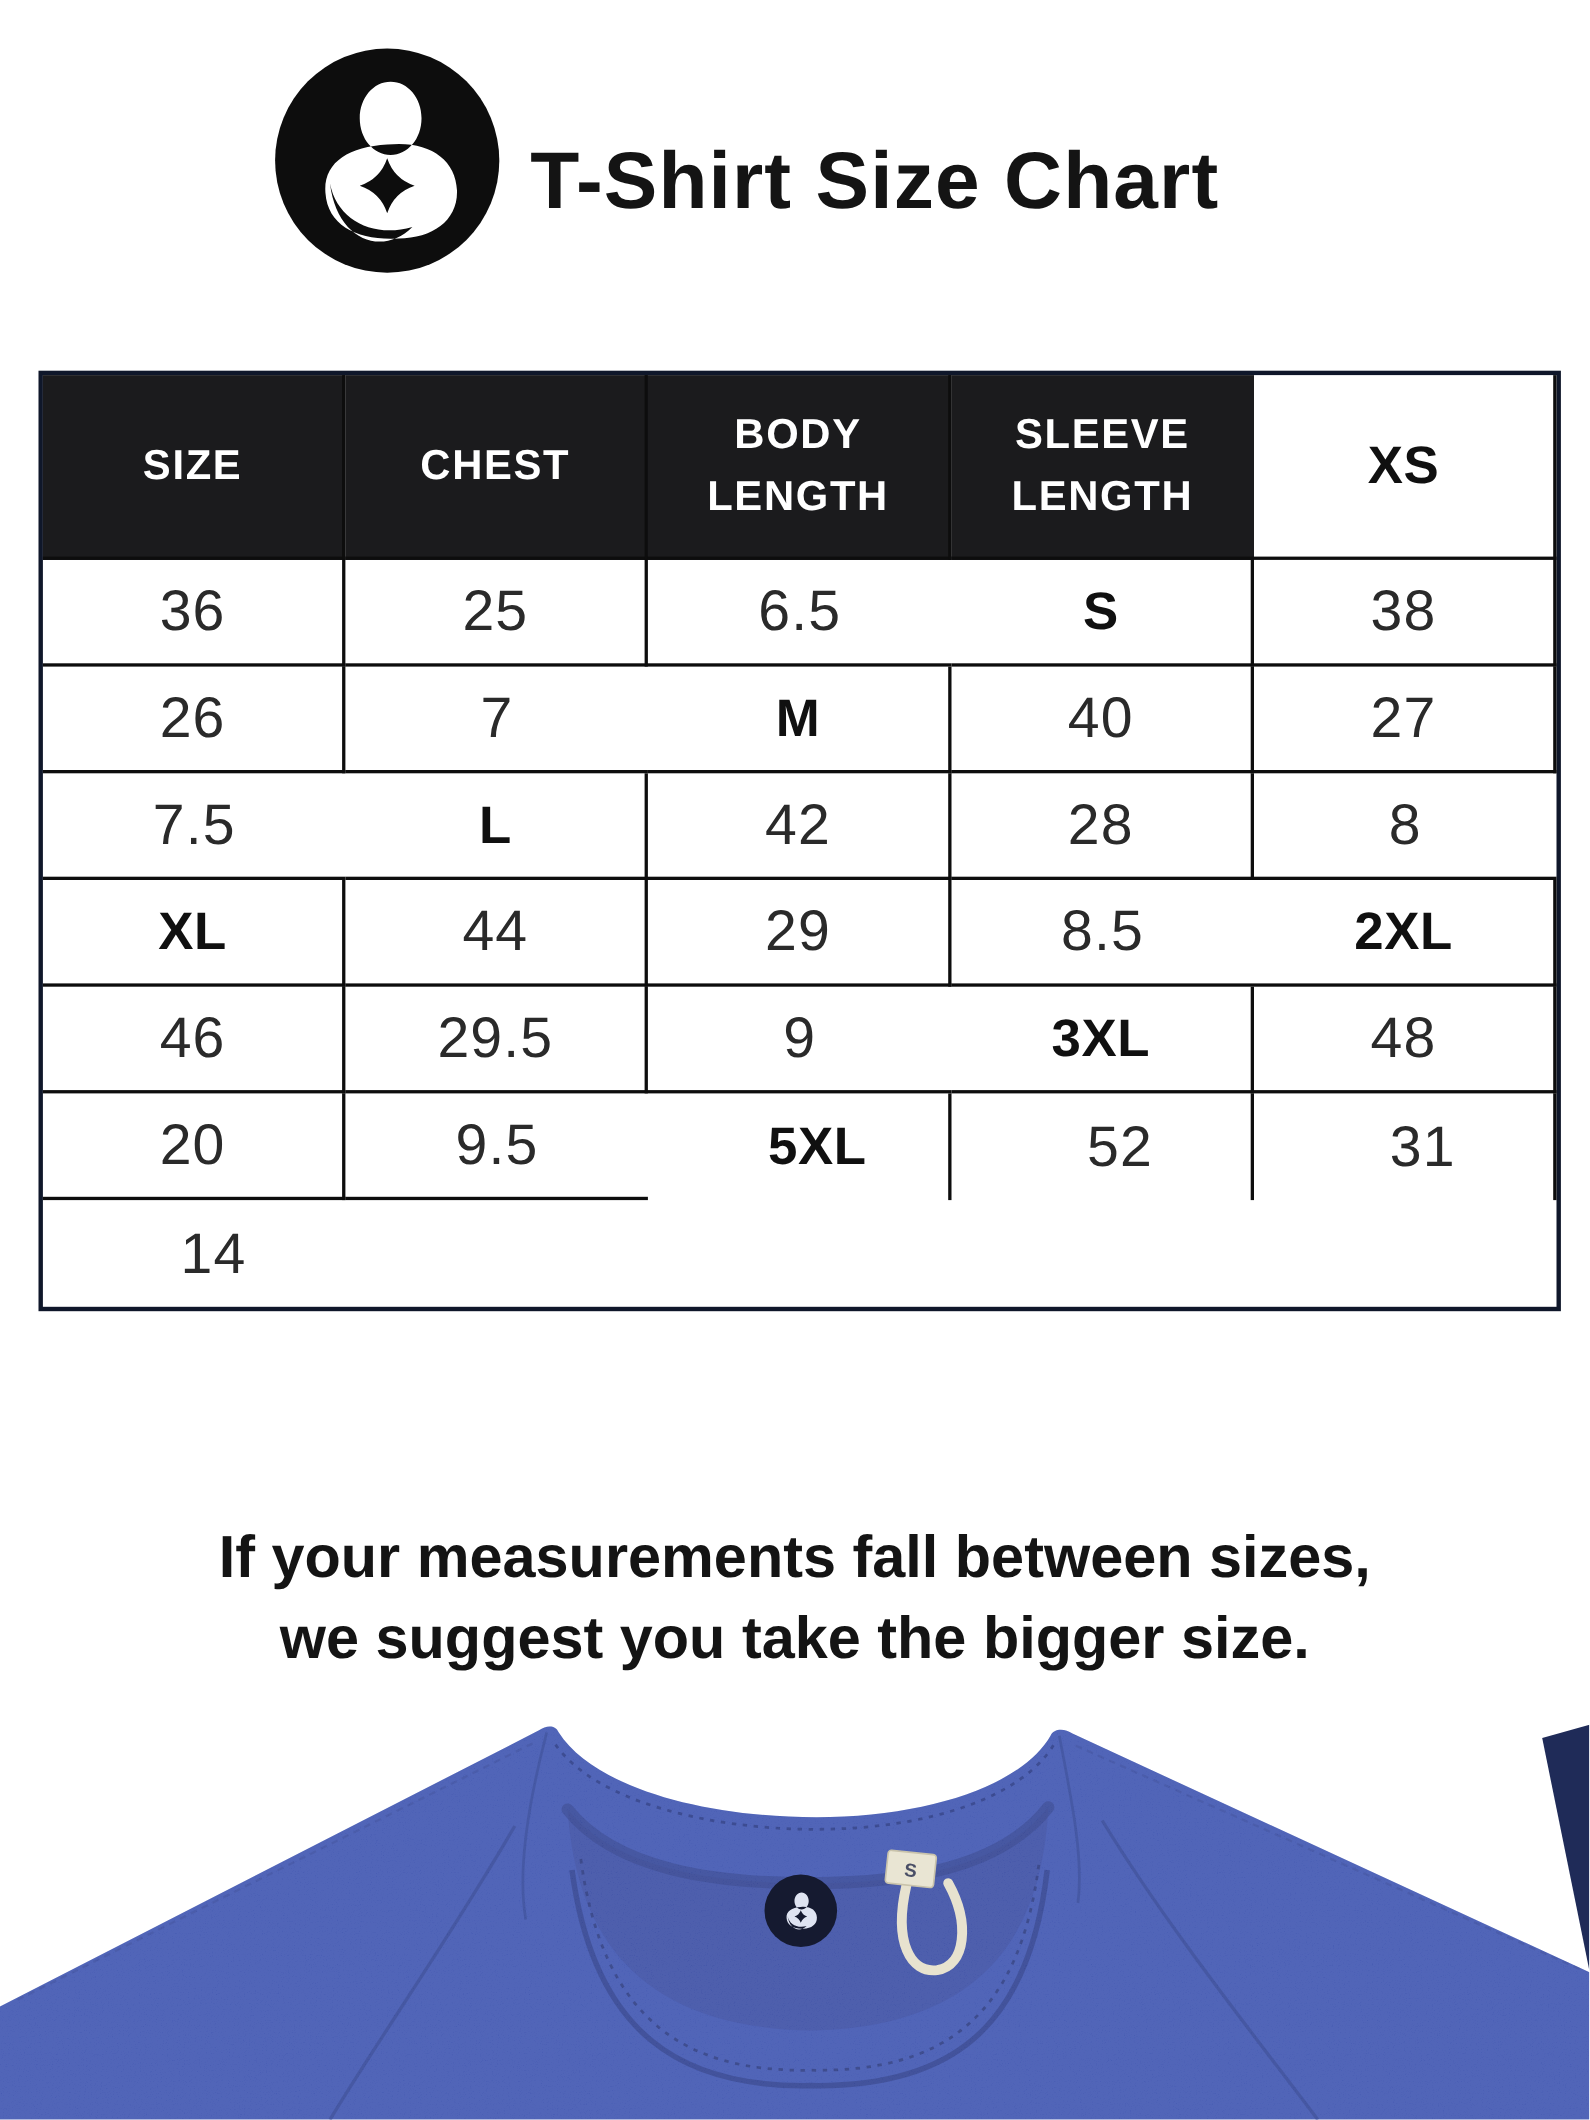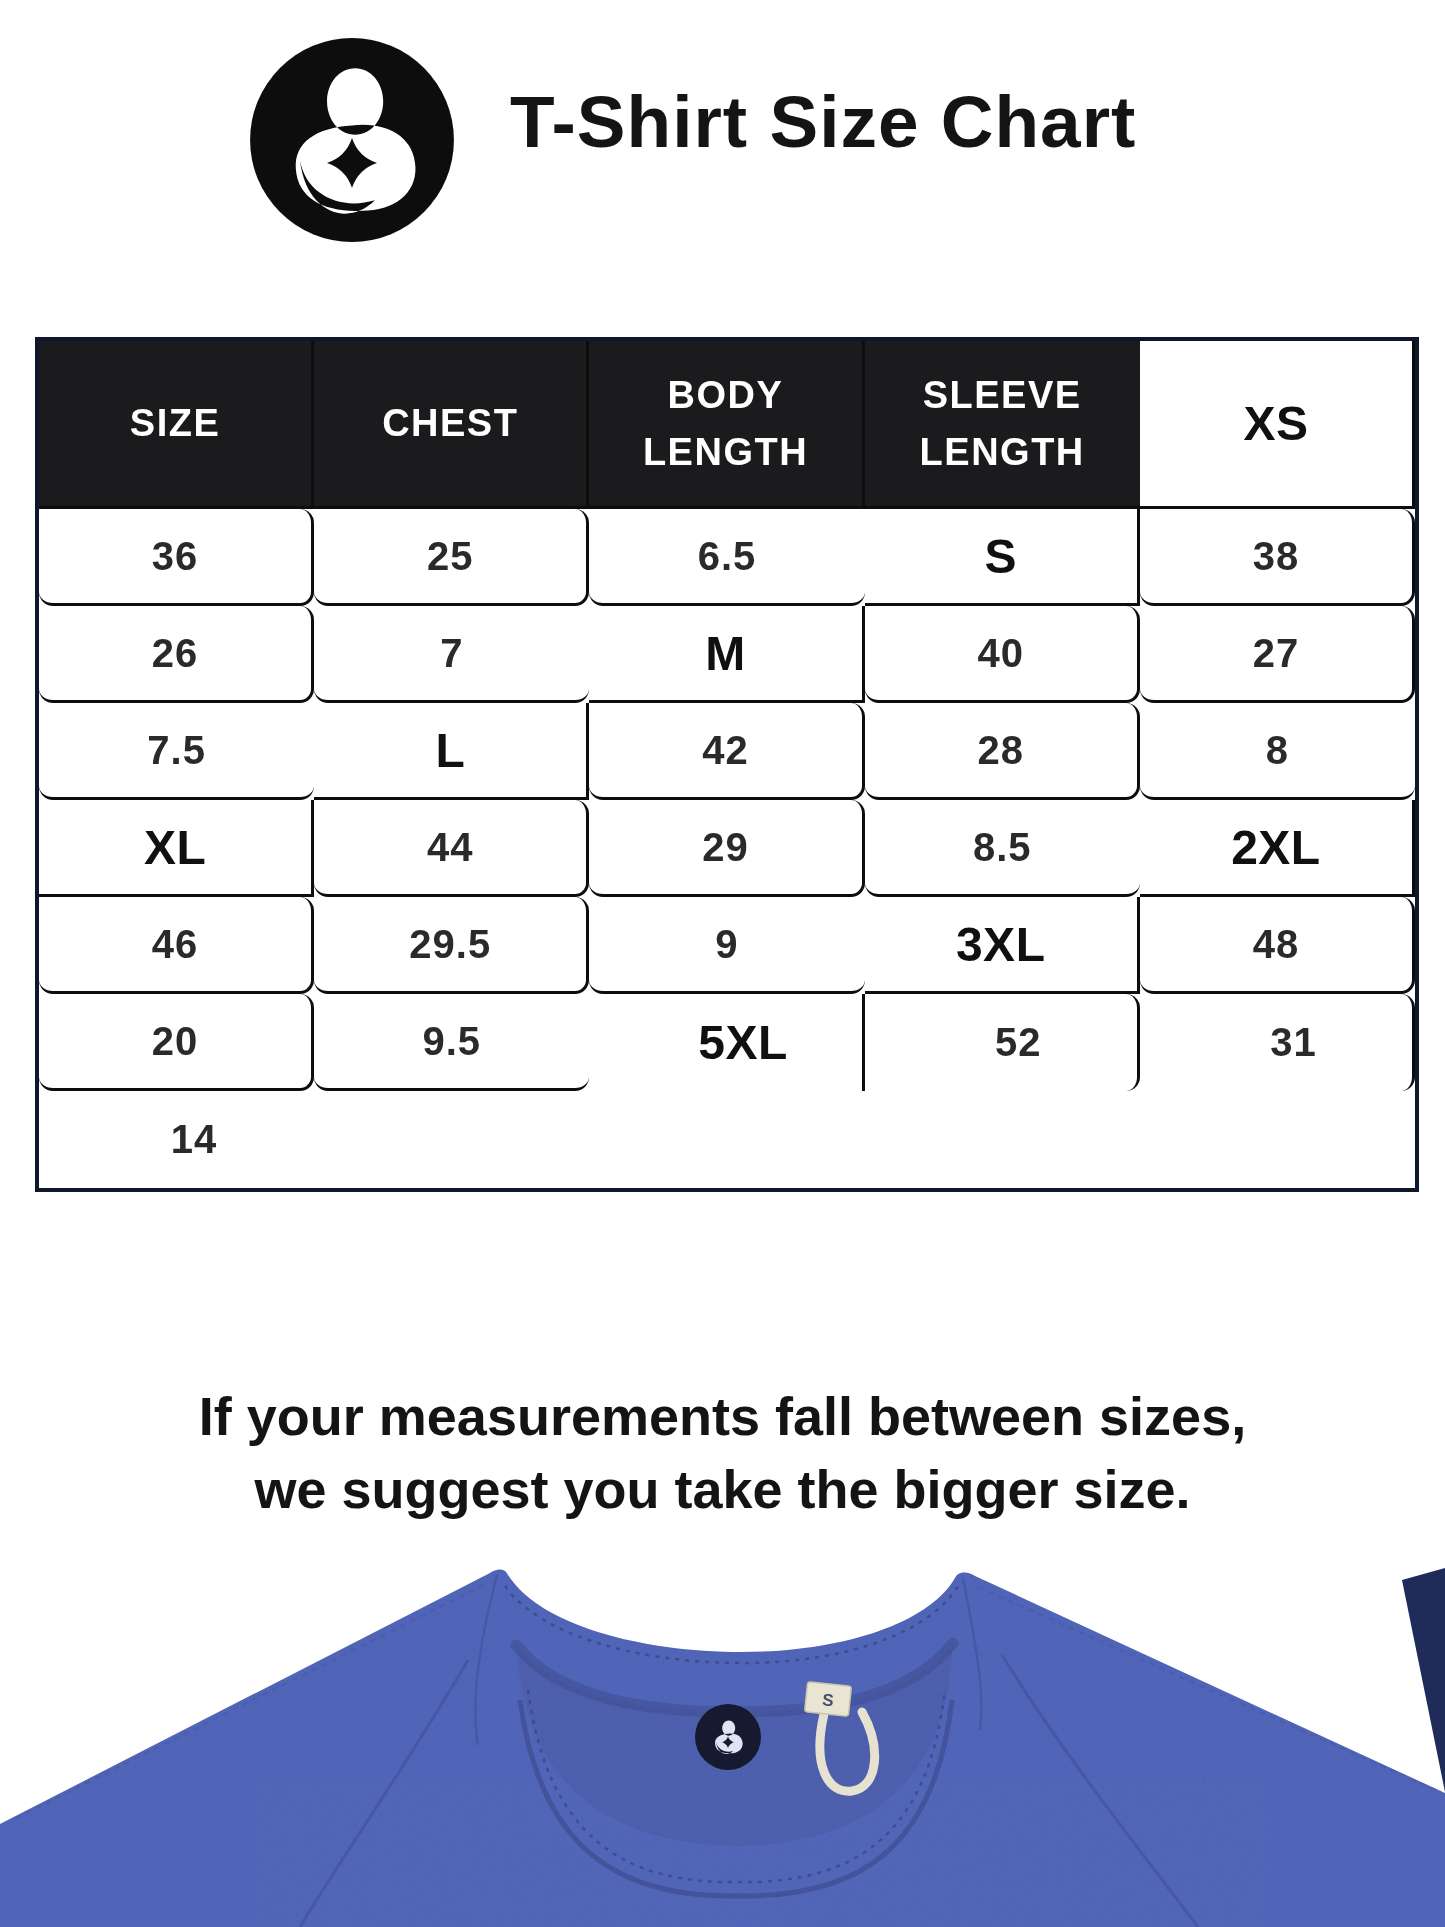--- a/index.html
+++ b/index.html
@@ -5,21 +5,21 @@
   html,body{margin:0;padding:0;}
   body{
     width:1445px;height:1927px;position:relative;overflow:hidden;
     background:#ffffff;
     font-family:"Liberation Sans", sans-serif;
     -webkit-font-smoothing:antialiased;
   }
   
   .brand-header{
     position:absolute;left:248px;top:36px;height:214px;
-    display:flex;align-items:flex-start;gap:54px;
+    display:flex;align-items:flex-end;gap:26px;
   }
   .logo-svg{width:208px;height:208px;display:block;flex:0 0 auto;}
   .page-title{
     font-size:73px;font-weight:800;letter-spacing:1px;color:#141414;
     white-space:nowrap;line-height:1;
   }
   
   .size-table{
     position:absolute;left:35px;top:337px;width:1384px;
     display:grid;grid-template-columns:repeat(5,1fr);
@@ -33,21 +33,21 @@
     box-sizing:border-box;
   }
   .size-table>div:nth-child(4n){border-right:none;}
   .size-table>div:nth-last-child(-n+4){border-bottom:none;margin-left:35px;}
   .hcell{
     background:#1b1b1d;color:#ffffff;font-weight:700;font-size:38px;
     letter-spacing:1.5px;line-height:1.5;
   }
   .hcell span{display:inline-block;max-width:230px;}
   .cell-size{font-weight:700;font-size:48px;color:#101010;letter-spacing:.5px;}
-  .cell-num{font-weight:700;font-size:40px;color:#2a2a2a;letter-spacing:1px;border-radius:14px;}
+  .cell-num{font-weight:400;font-size:52px;color:#2a2a2a;letter-spacing:1px;}
   
   .fit-note{
     position:absolute;left:0;right:0;top:1380px;text-align:center;
     font-size:54px;font-weight:700;line-height:1.36;color:#141414;
   }
   
   .shirt-photo{position:absolute;left:0;top:1557px;width:1445px;height:370px;display:block;}
   .hidden-defs{position:absolute;width:0;height:0;overflow:hidden;}
 </style>
 </head>

